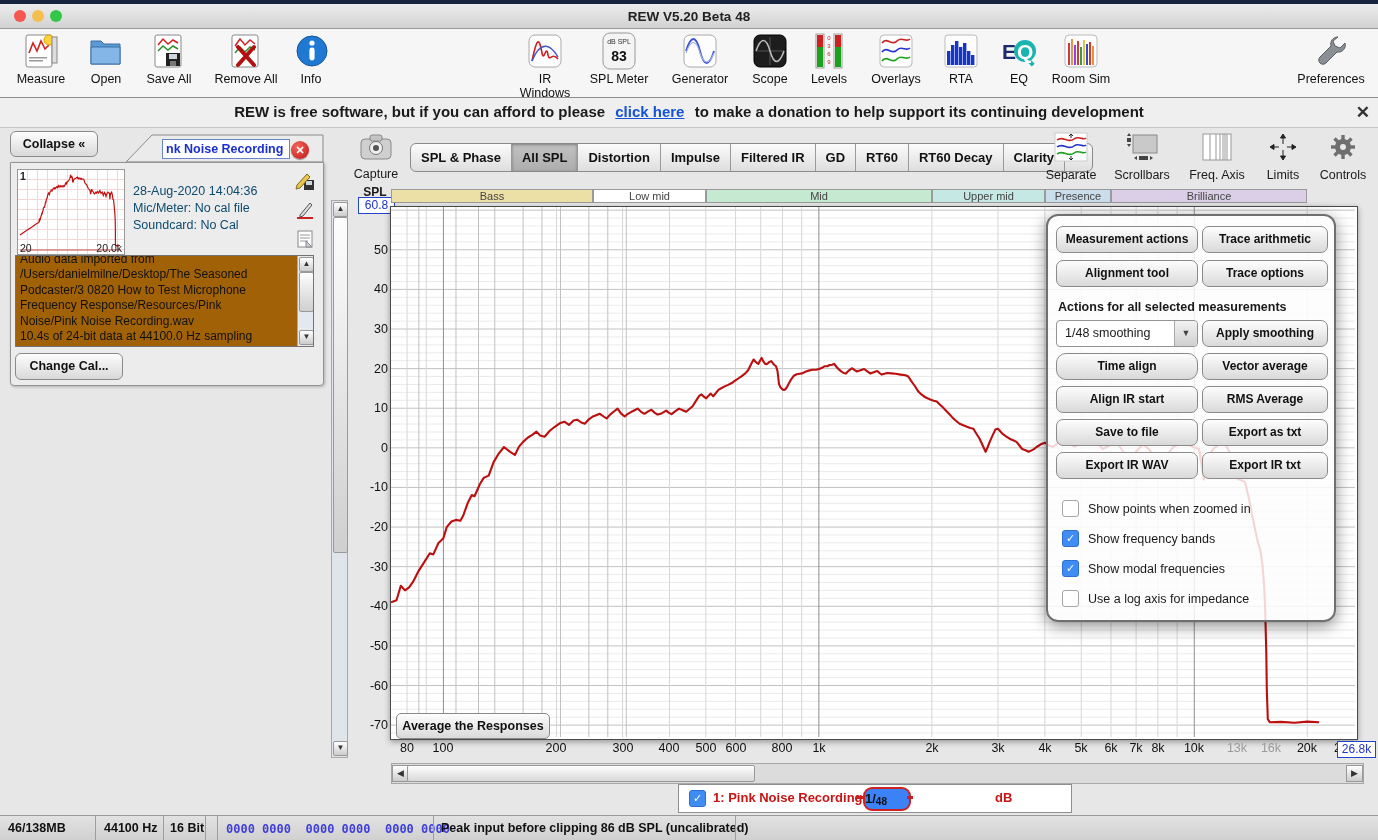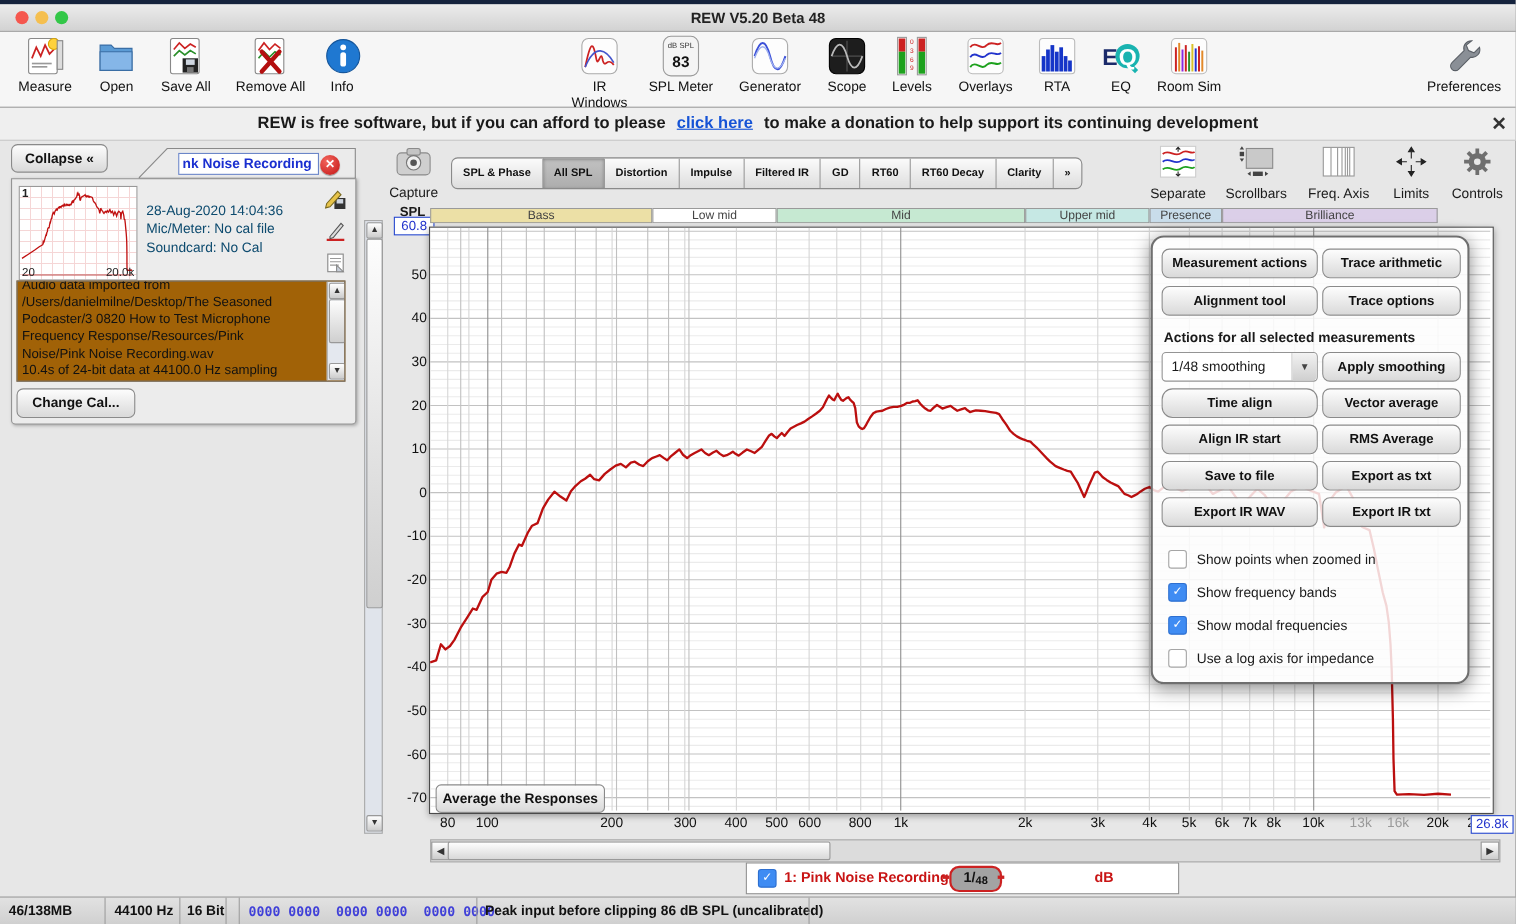--- a/index.html
+++ b/index.html
@@ -46,21 +46,21 @@
     border:1px solid #999;font-size:8px;line-height:12px;text-align:center;color:#333;border-radius:2px;}
   .sb-thumb{position:absolute;left:1px;width:13px;background:linear-gradient(#fdfdfd,#cfcfcf);
     border:1px solid #999;border-radius:2px;}
   #change-cal{left:4px;top:190px;width:106px;height:25px;line-height:25px;}
   #side-sb{left:331px;top:200px;width:15px;height:556px;background:#e0e4eb;border:1px solid #a8a8a8;}
   
   #capture{left:352px;top:133px;width:48px;text-align:center;}
   #capture .tlabel{font-size:12.5px;display:block;margin-top:0;}
   #tabstrip{left:410px;top:143px;height:27px;display:flex;background:linear-gradient(#fbfbfb,#dedede);
     border:1px solid #8a8a8a;border-radius:6px;overflow:hidden;}
-  .gtab{padding:0 10px;font-size:10px;font-weight:bold;line-height:27px;border-right:1px solid #9a9a9a;
+  .gtab{padding:0 10px;font-size:13px;font-weight:bold;line-height:27px;border-right:1px solid #9a9a9a;
     color:#111;cursor:pointer;white-space:nowrap;}
   .gtab:last-child{border-right:none;}
   .gtab.sel{background:linear-gradient(#c2c2c2,#adadad);box-shadow:inset 0 1px 3px rgba(0,0,0,.35);}
   .gtool{position:absolute;top:132px;text-align:center;}
   .gtool .tlabel{display:block;font-size:12.5px;margin-top:2px;}
   #spl-lab{left:357px;top:185px;width:36px;text-align:center;font-size:12px;font-weight:bold;}
   .bluebox{border:1px solid #2244cc;background:#fff;color:#2233cc;font-size:12px;text-align:center;}
   #spl-top{left:358px;top:197px;width:35px;height:15px;line-height:15px;}
   #freq-right{left:1337px;top:741px;width:37px;height:15px;line-height:15px;z-index:6;}
   #bands{left:391px;top:189px;width:964px;height:14px;overflow:hidden;}
@@ -76,21 +76,21 @@
     border:1px solid #999;text-align:center;font-size:9px;line-height:14px;color:#333;}
   #hs-thumb{position:absolute;left:15px;top:1px;width:346px;height:15px;
     background:linear-gradient(#fefefe,#d8d8d8);border:1px solid #999;border-radius:2px;}
   
   #legend{left:678px;top:784px;width:392px;height:27px;background:#fff;border:1px solid #8f8f8f;}
   .chk{width:15px;height:15px;border-radius:3px;border:1px solid #a5a5a5;background:#fff;
     font-size:11px;line-height:15px;text-align:center;color:#fff;}
   .chk.on{background:#3f8cf3;border-color:#2d6fd0;}
   #legend-name{left:34px;top:5px;font-size:13px;font-weight:bold;color:#c81414;}
   #smooth-badge{left:184px;top:2px;width:44px;height:20px;border:2px solid #c22;border-radius:9px;
-    color:#111;text-align:center;background:#a3a3a3;}
+    color:#111;background:#3b82f6;}
   .badge-tick{position:absolute;top:11px;width:6px;height:3px;background:#c22;}
   #legend-db{left:316px;top:5px;font-size:13px;font-weight:bold;color:#c81414;}
   
   #statusbar{left:0;top:815px;width:1378px;height:25px;background:linear-gradient(#e2e2e2,#cfcfcf);
     border-top:1px solid #9a9a9a;font-size:12.5px;font-weight:bold;color:#111;}
   .sdiv{position:absolute;top:0;width:1px;height:25px;background:#9e9e9e;}
   .scell{position:absolute;top:5px;white-space:pre;}
   #levels-cell{color:#4040d8;font-family:"DejaVu Sans Mono",monospace;font-size:12px;}
   
   #cpanel{left:1046px;top:214px;width:286px;height:404px;border:2px solid #6f6f6f;border-radius:12px;

